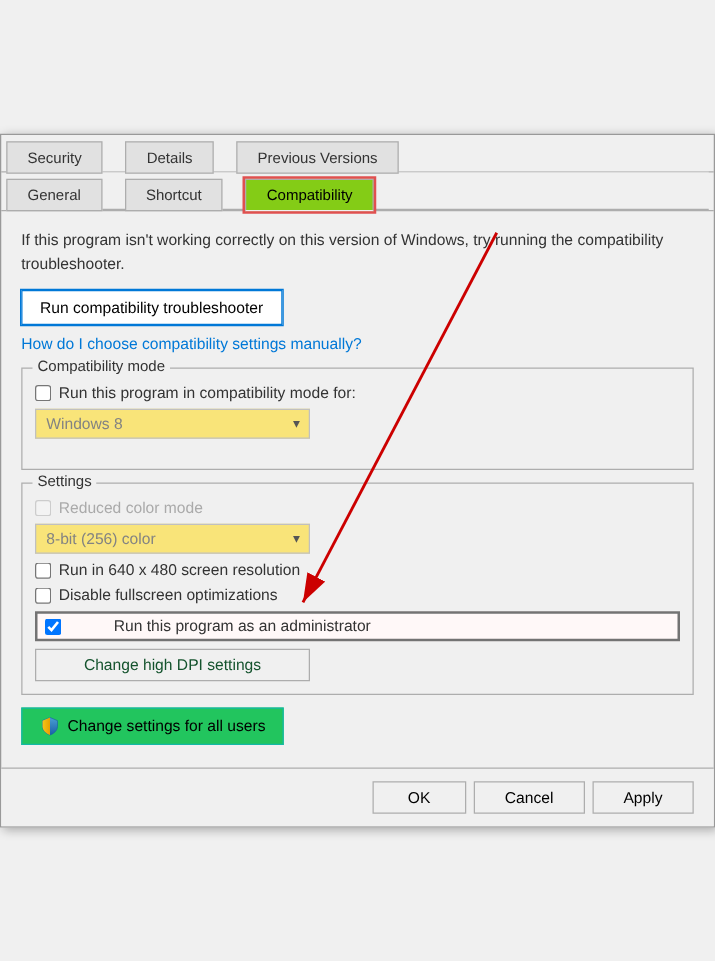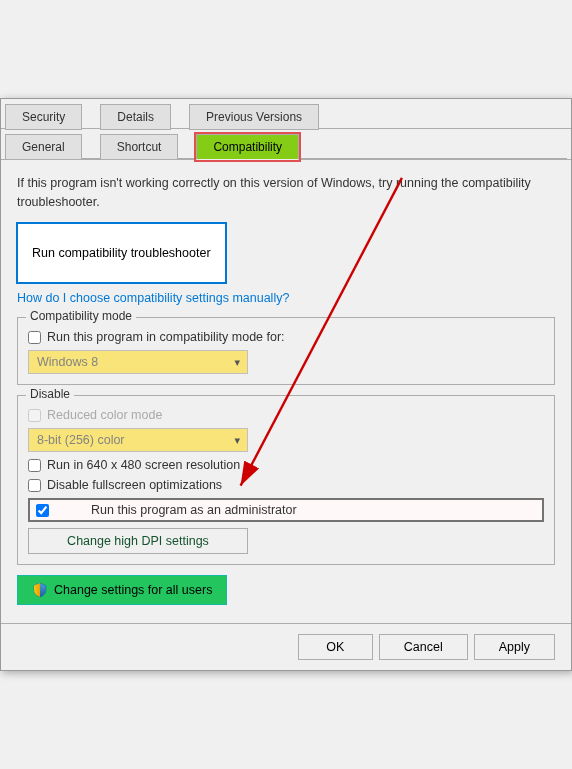--- a/index.html
+++ b/index.html
@@ -58,38 +58,38 @@
     .description {
       font-size: 12.5px;
       color: #333;
       margin-bottom: 12px;
       line-height: 1.5;
     }
     .run-troubleshooter-btn {
       background: #fff;
       border: 1px solid #0078d7;
       color: #000;
-      padding: 22px 14px;
+      padding: 6px 14px;
       font-size: 12.5px;
       cursor: pointer;
       margin-bottom: 8px;
       outline: 1px solid #0078d7;
     }
     .link {
       color: #0078d7;
       text-decoration: none;
       font-size: 12.5px;
       cursor: pointer;
       display: block;
       margin-bottom: 12px;
     }
     .group-box {
       border: 1px solid #adadad;
       margin-bottom: 10px;
-      padding: 8px 10px 10px 10px;
+      padding: 8px 10px 24px 10px;
       position: relative;
     }
     .group-label {
       position: absolute;
       top: -9px;
       left: 8px;
       background: #f0f0f0;
       padding: 0 4px;
       font-size: 12px;
       color: #333;
@@ -275,21 +275,21 @@
           <div class="dropdown-wrapper">
             <select class="dropdown" disabled="">
               <option>Windows 8</option>
             </select>
           </div>
         </div>
       </div>
 
       
       <div class="settings-group">
-        <span class="settings-label">Disable</span>
+        <span class="settings-label">Settings</span>
 
         <div class="checkbox-row">
           <input type="checkbox" id="reduced-color" disabled="" style="">
           <label for="reduced-color" style="color:#aaa;">Reduced color mode</label>
         </div>
 
         <div class="dropdown-container" style="margin-bottom:6px;">
           <div class="dropdown-wrapper">
             <select class="dropdown" disabled="">
               <option>8-bit (256) color</option>

